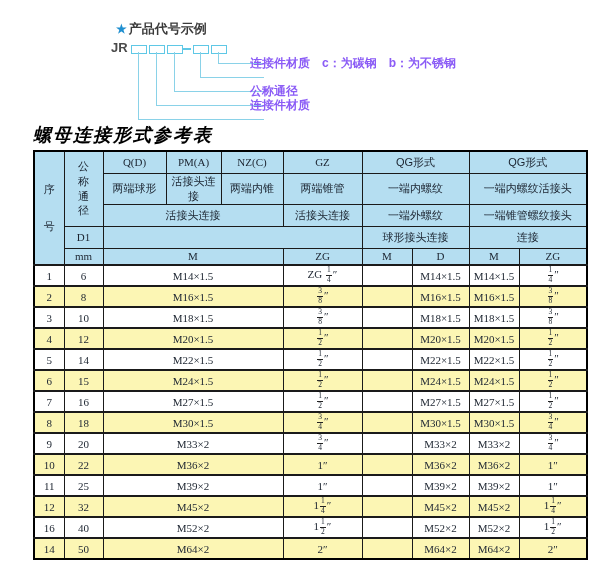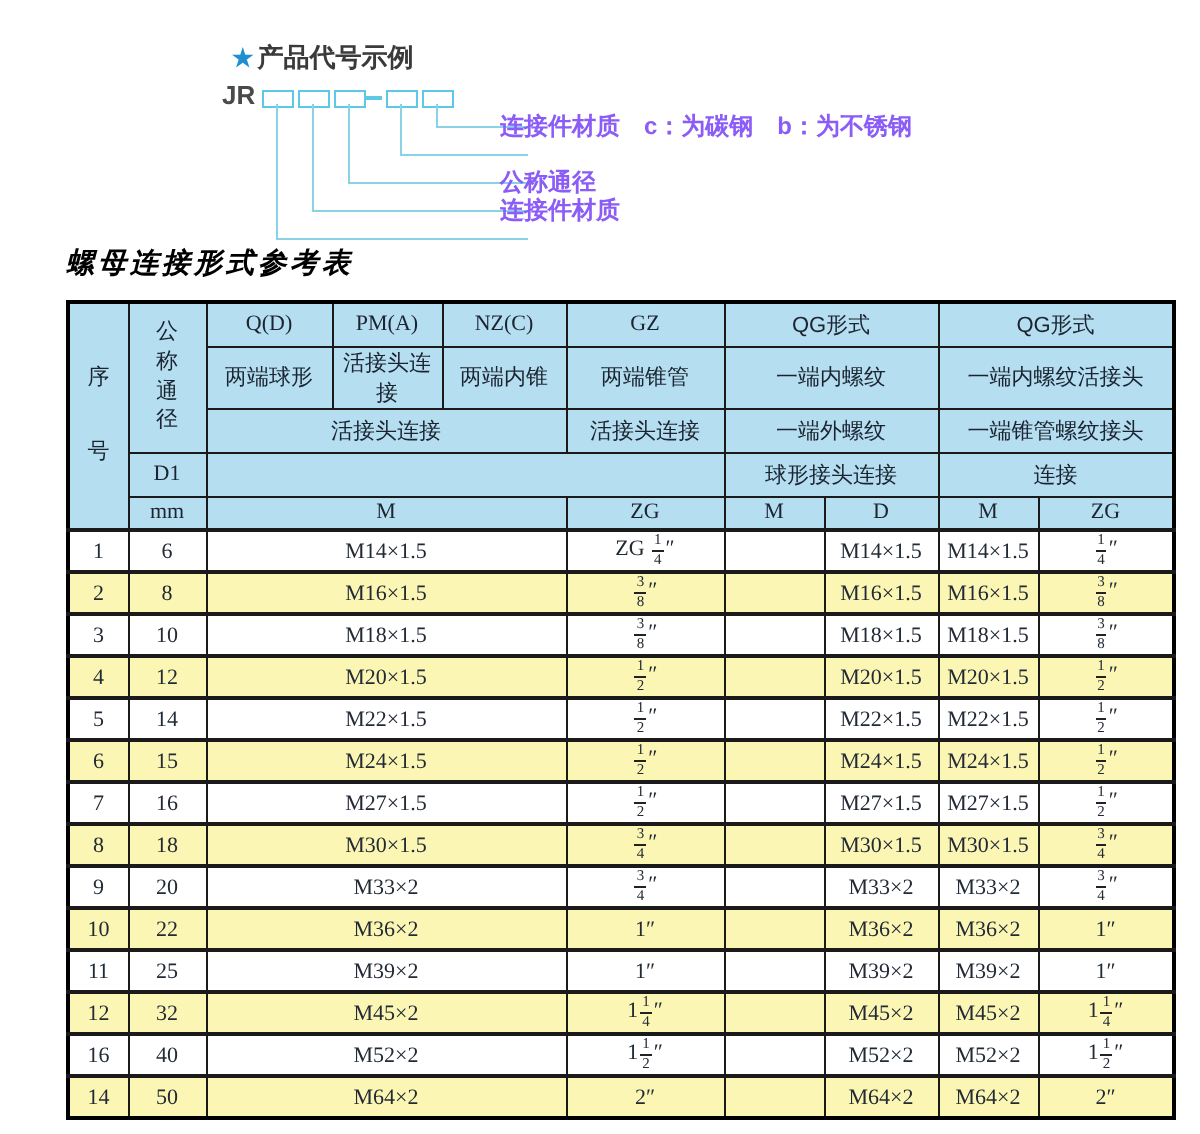--- a/index.html
+++ b/index.html
@@ -11,21 +11,21 @@
   .diag-heading{position:absolute;left:116px;top:20px;font-size:13px;font-weight:bold;color:#3a3a3a;}
   .star{color:#1f8fd0;margin-right:2px;font-size:12px;}
   .code-prefix{position:absolute;left:111px;top:40px;font-size:13px;font-weight:bold;color:#4a4a4a;}
   .code-box{position:absolute;top:45px;width:14px;height:7px;border:1px solid #5fc8e6;background:#fff;}
   .code-dash{position:absolute;top:48px;left:183px;width:8px;height:2px;background:#5fc8e6;}
   .cline{position:absolute;background:#8ad2e8;}
   .diag-label{position:absolute;left:250px;height:14px;font-size:12px;font-weight:bold;
               color:#8b5cf6;white-space:nowrap;line-height:14px;}
 
   
-  #table-title{position:absolute;left:33px;top:123px;font-size:14px;font-weight:bold;
+  #table-title{position:absolute;left:33px;top:123px;font-size:18px;font-weight:bold;
                font-style:italic;color:#000;letter-spacing:2px;font-family:"Liberation Serif",serif;}
 
   
   #ref-table{position:absolute;left:33px;top:150px;border-collapse:collapse;table-layout:fixed;
              width:553px;border:2px solid #000;}
   #ref-table th,#ref-table td{border:1px solid #1a1a1a;text-align:center;vertical-align:middle;
              padding:0;font-size:11px;font-weight:normal;overflow:hidden;}
   #ref-table thead th{background:#b5def1;color:#1b2430;}
   #ref-table thead tr{height:22px;}
   #ref-table thead tr.r2{height:25px;}

